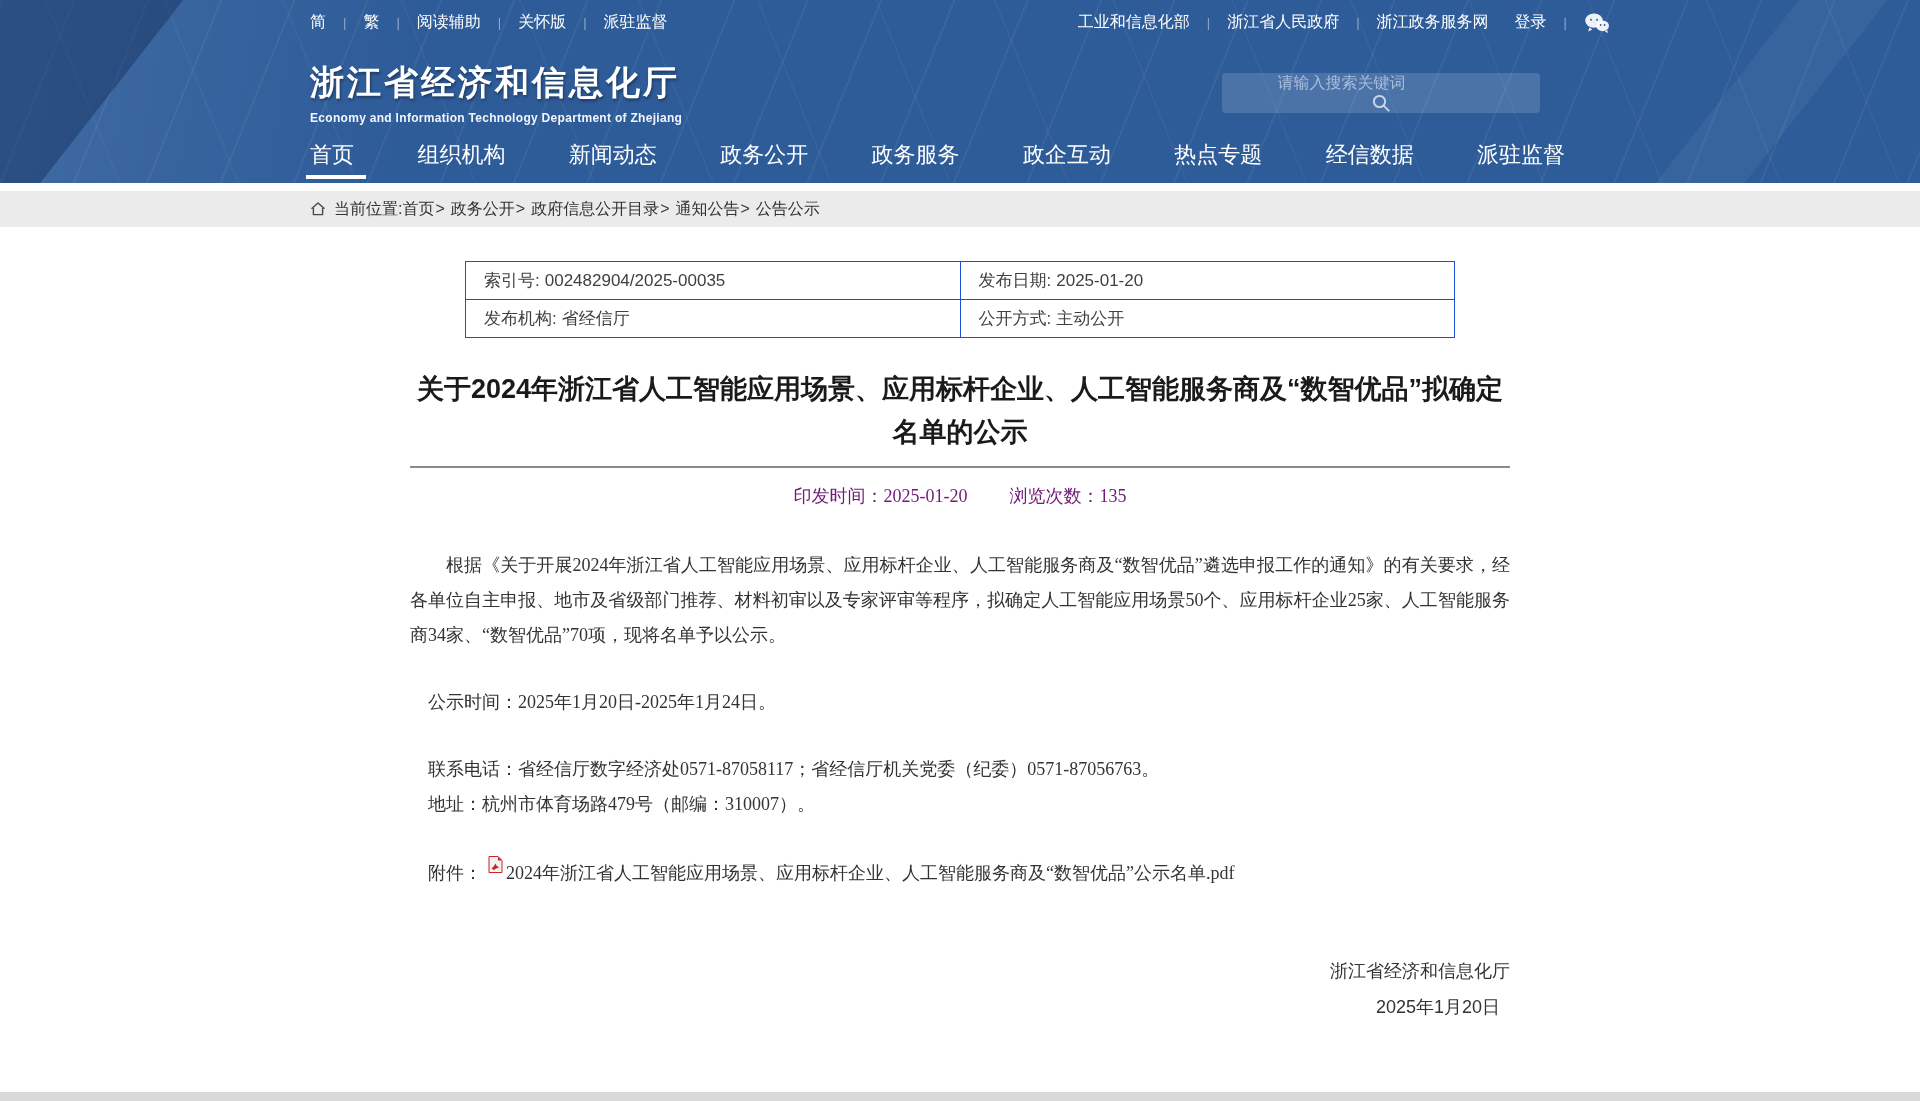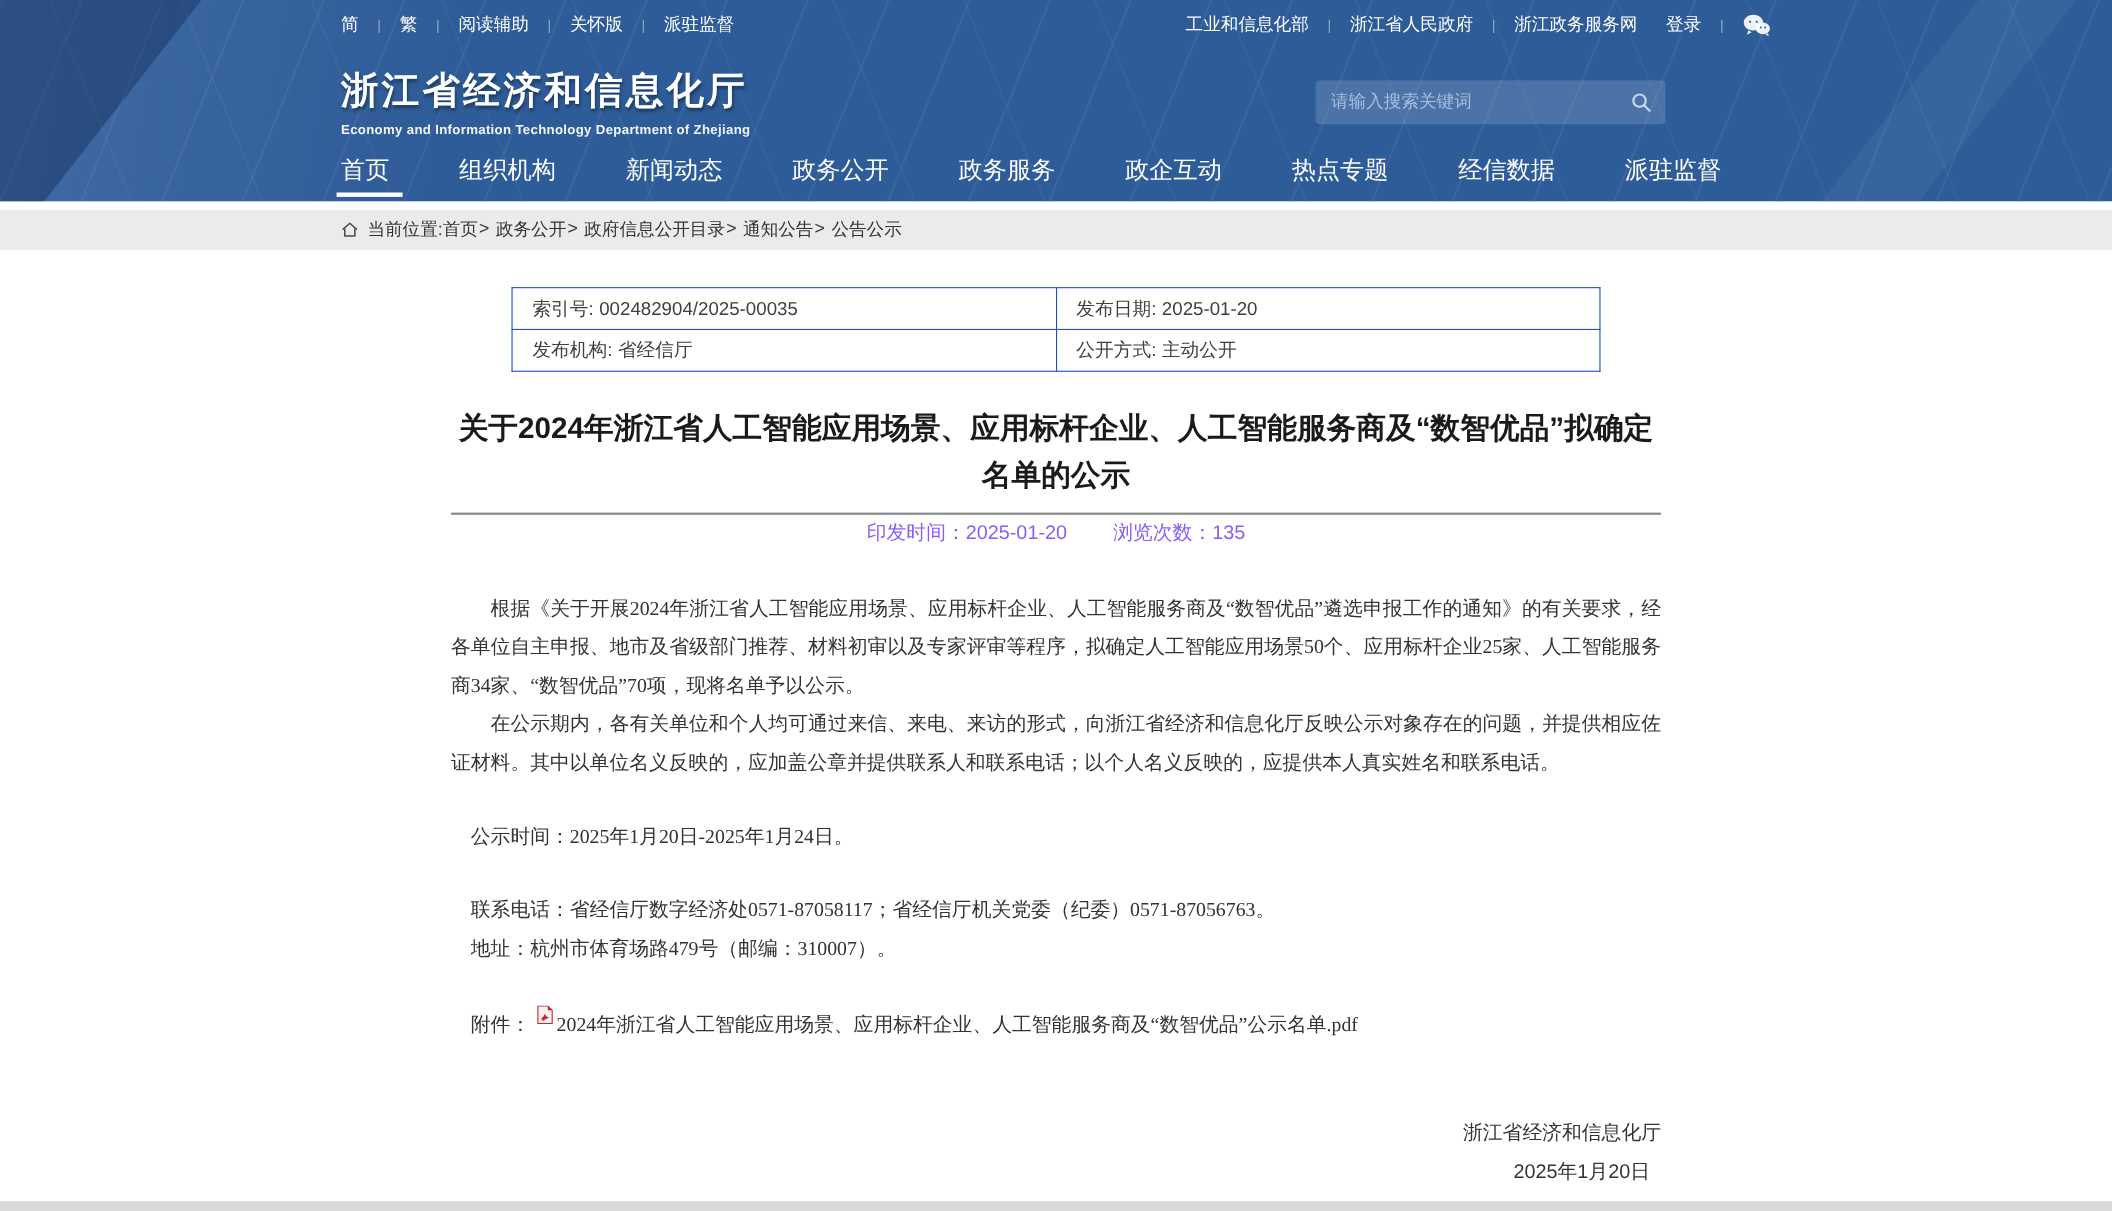--- a/index.html
+++ b/index.html
@@ -39,23 +39,23 @@
   .login-link { margin-left:26px; }
   .wechat-icon { display:flex; align-items:center; cursor:pointer; }
 
   .brandrow { height:95px; display:flex; align-items:center; }
   .brand-cn {
     font-size:34px; font-weight:bold; color:#fff; letter-spacing:3px;
     text-shadow:1px 2px 3px rgba(0,0,0,0.4);
   }
   .brand-en { font-size:12px; font-weight:bold; color:#f2f6fc; letter-spacing:0.3px; margin-top:5px; }
   .search {
-    margin-left:auto; margin-right:96px; width:318px; height:40px;
+    margin-left:auto; margin-right:70px; width:318px; height:40px;
     background:rgba(255,255,255,0.14); border-radius:4px;
-    display:flex; align-items:center; padding:0 12px;
+    display:flex; align-items:center; padding:0 12px;flex-direction:column;
   }
   .search input {
     flex:1; background:transparent; border:none; outline:none;
     color:#fff; font-size:16px; font-family:inherit;
   }
   .search input::placeholder { color:#a9bedd; }
   .search-btn { display:flex; align-items:center; cursor:pointer; }
 
   .mainnav { height:43px; display:flex; justify-content:space-between; padding-right:45px; }
   .nav-item {
@@ -77,21 +77,21 @@
   .article { width:1100px; margin:0 auto; padding-top:34px; color:#333; position:relative; z-index:1; }
   .doc-meta { width:990px; margin:0 auto; border-collapse:collapse; font-size:17px; color:#404040; }
   .doc-meta td { border:1px solid #1d4ed8; padding:7px 18px; width:50%; }
   .doc-meta .v { margin-left:5px; }
 
   .article h1 {
     font-size:27px; font-weight:bold; color:#1a1a1a; text-align:center;
     line-height:1.6; margin:30px 0 0 0;
   }
   .title-rule { border-bottom:2px solid #8a8a8a; margin-top:12px; }
-  .meta-line { text-align:center; font-size:18px; color:#8b5cf6; padding-top:4px; }
+  .meta-line { text-align:center; font-size:18px; color:#701a75; padding-top:16px;font-family:Liberation Serif, serif; }
   .views-group { margin-left:42px; }
 
   .article p { font-size:18px; line-height:35px; margin:0;font-family:Liberation Serif, serif; }
   .body-copy { text-indent:2em; text-align:justify; }
   .first-copy { margin-top:40px !important; }
   .info-line { text-indent:1em; }
   .gap-top { margin-top:32px !important; }
   .attachment { margin-top:34px !important; display:flex; align-items:flex-start; padding-left:18px; }
   .pdf-icon { display:inline-flex; margin:0 3px 0 6px; }
   .attachment a { color:#333; text-decoration:none; cursor:pointer; }
@@ -217,21 +217,20 @@
     </table>
 
     <h1>关于2024年浙江省人工智能应用场景、应用标杆企业、人工智能服务商及“数智优品”拟确定名单的公示</h1>
     <div class="title-rule"></div>
 
     <div class="meta-line">
       <span>印发时间：</span><span>2025-01-20</span><span class="views-group"><span>浏览次数：</span><span>135</span></span>
     </div>
 
     <p class="body-copy first-copy">根据《关于开展2024年浙江省人工智能应用场景、应用标杆企业、人工智能服务商及“数智优品”遴选申报工作的通知》的有关要求，经各单位自主申报、地市及省级部门推荐、材料初审以及专家评审等程序，拟确定人工智能应用场景50个、应用标杆企业25家、人工智能服务商34家、“数智优品”70项，现将名单予以公示。</p>
-    <p class="body-copy">在公示期内，各有关单位和个人均可通过来信、来电、来访的形式，向浙江省经济和信息化厅反映公示对象存在的问题，并提供相应佐证材料。其中以单位名义反映的，应加盖公章并提供联系人和联系电话；以个人名义反映的，应提供本人真实姓名和联系电话。</p>
 
     <p class="info-line gap-top">公示时间：2025年1月20日-2025年1月24日。</p>
 
     <p class="info-line gap-top">联系电话：省经信厅数字经济处0571-87058117；省经信厅机关党委（纪委）0571-87056763。</p>
     <p class="info-line">地址：杭州市体育场路479号（邮编：310007）。</p>
 
     <p class="attachment">
       <span>附件：</span>
       <span class="pdf-icon">
         <svg width="15" height="17" viewBox="0 0 15 17">

